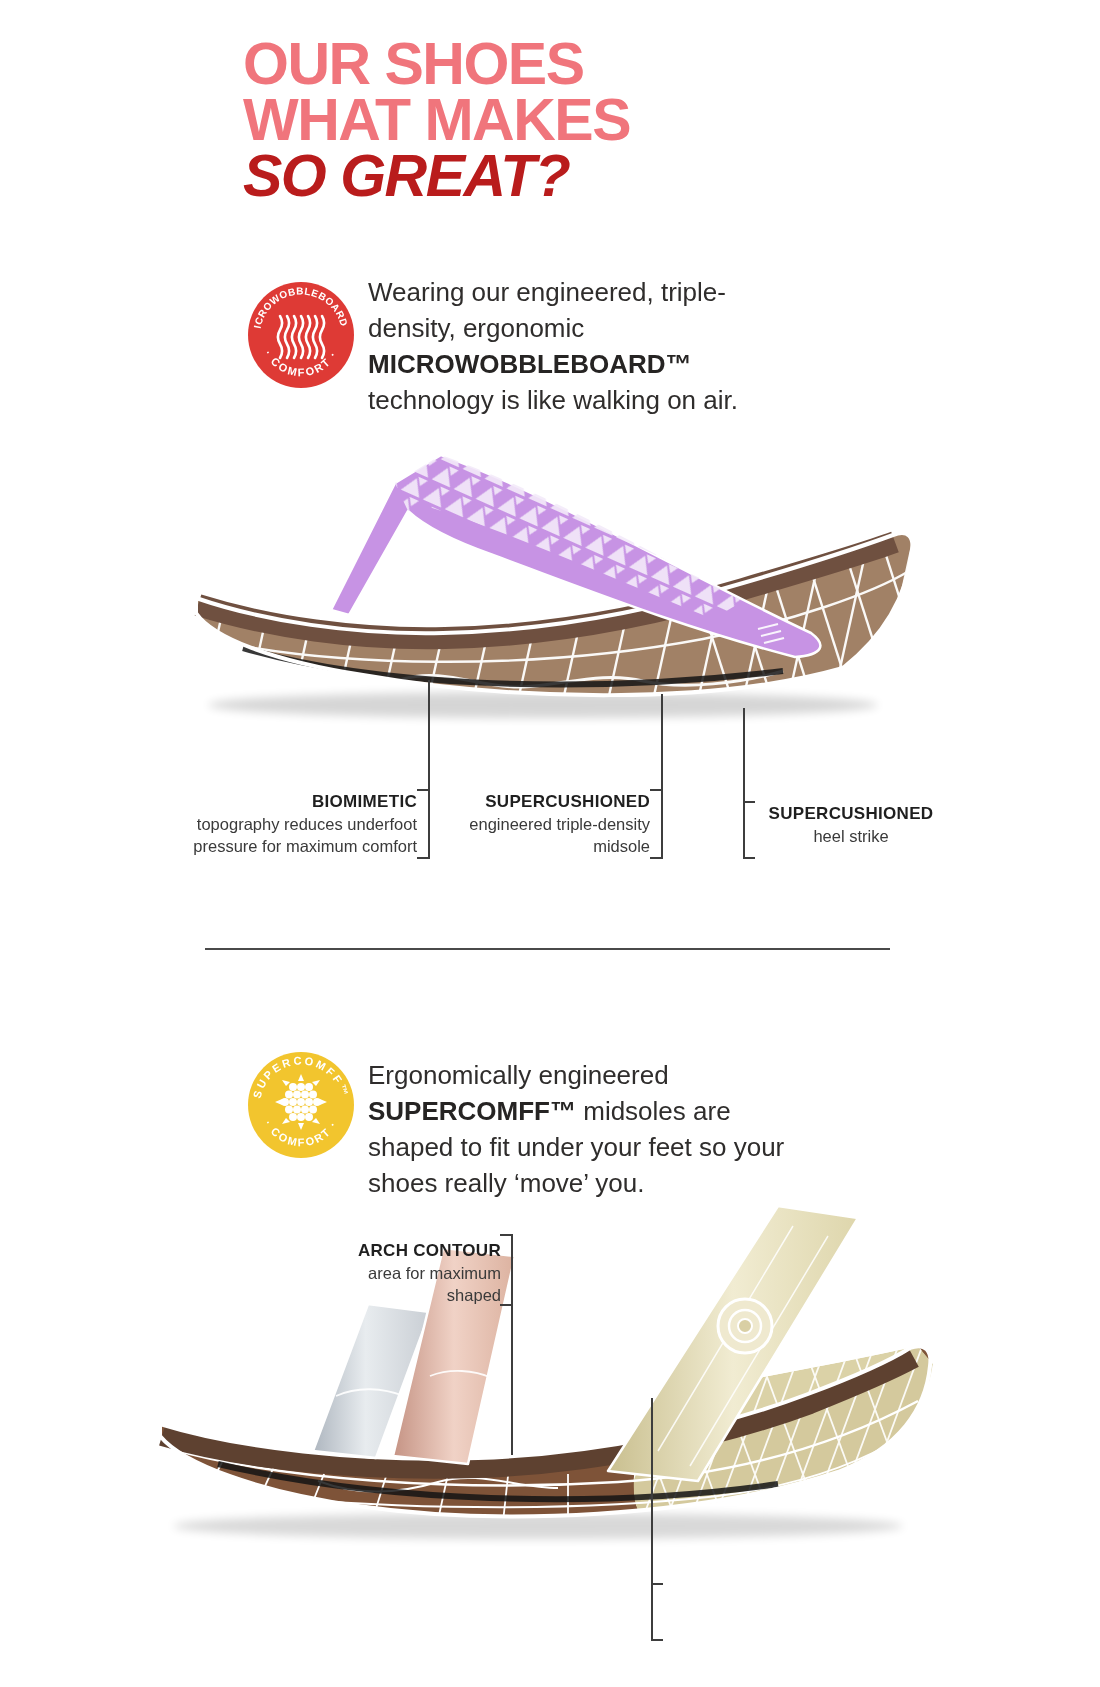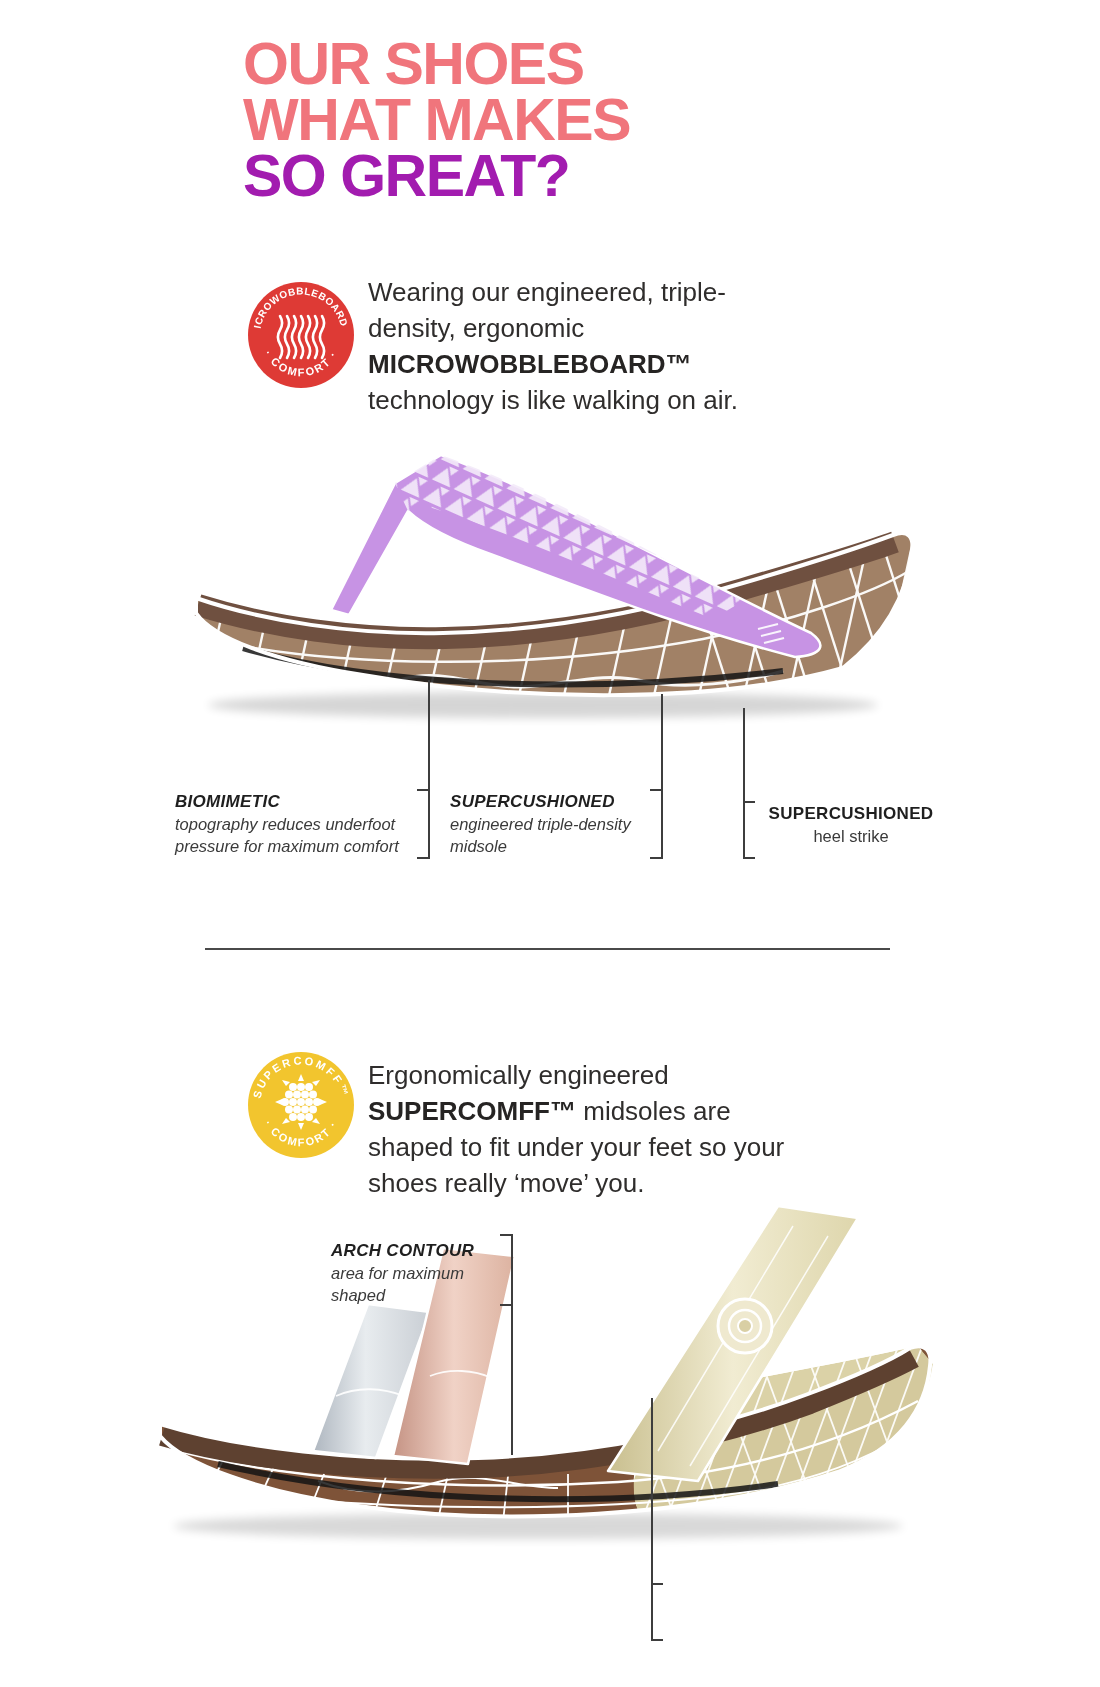--- a/index.html
+++ b/index.html
@@ -4,31 +4,31 @@
 <style>
   html,body{margin:0;padding:0;background:#fff;}
   #page{position:relative;width:1100px;height:1687px;background:#fff;overflow:hidden;
         font-family:"Liberation Sans","DejaVu Sans",sans-serif;}
   .abs{position:absolute;}
 
   
   .headline{left:243px;top:36px;font-weight:bold;font-size:59px;line-height:56px;
             letter-spacing:-1.5px;}
   .hl-light{color:#f0757c;}
-  .hl-strong{color:#a21caf;}
+  .hl-strong{color:#b91c1c;font-style:italic;}
 
   
   .para{font-size:26px;line-height:36px;color:#2f2d2c;}
   .para b{font-weight:bold;color:#262423;}
 
   
   .ann{color:#3a3a3a;}
   .ann .ann-title{font-size:17px;font-weight:bold;color:#1f1f1f;letter-spacing:.3px;line-height:22px;}
   .ann .ann-line{font-size:16.5px;line-height:22px;}
-  .ann.right{font-style:italic;}
+  .ann.right{text-align:right;}
   .ann.left{text-align:center;}
 
   
   .vline{width:1.5px;background:#3d3d3d;}
   .tick{height:1.5px;width:11px;background:#3d3d3d;}
 
   .divider{height:2px;background:#4a4a4a;}
 </style>
 </head>
 <body>

